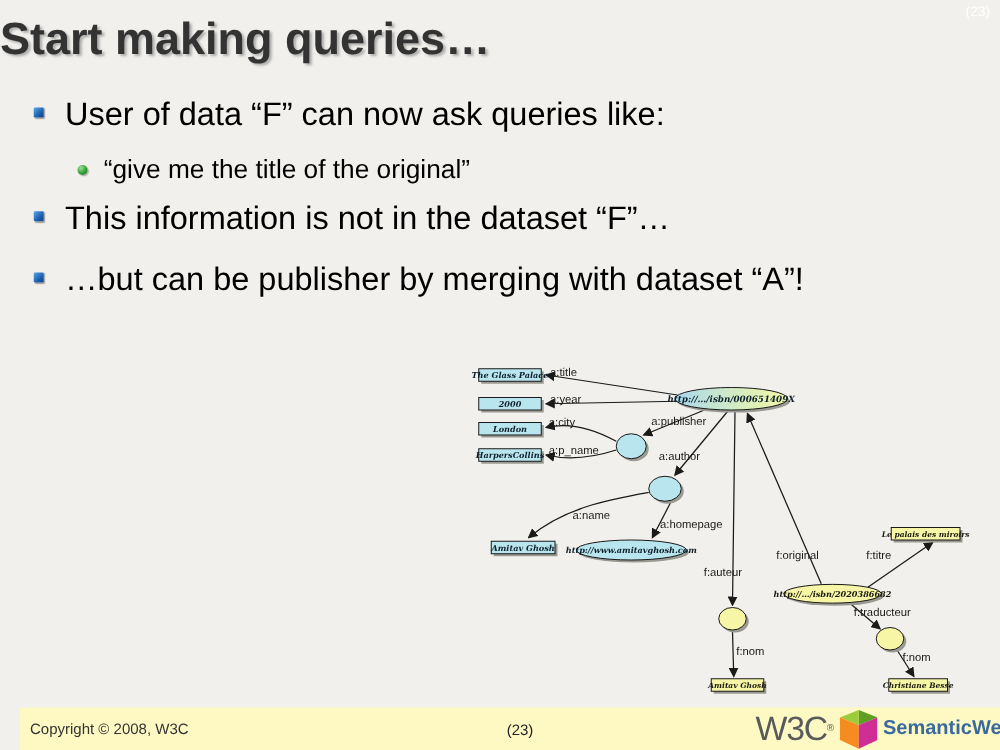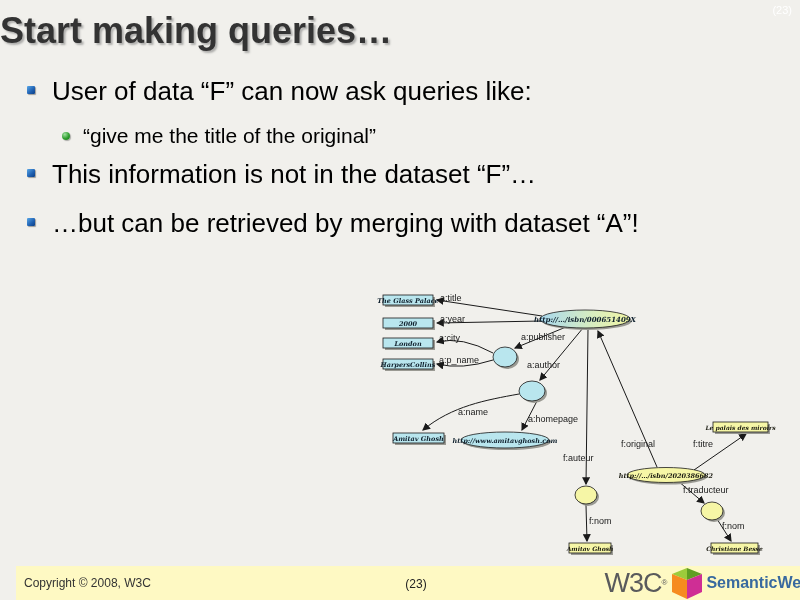--- a/index.html
+++ b/index.html
@@ -83,21 +83,21 @@
   <div class="b-row row2 lvl1">
     <span class="sq-marker"></span>
     <span class="txt">This information is not in the dataset “F”…</span>
   </div>
   <div class="b-row rowsub lvlsub">
     <span class="dot-marker"></span>
     <span class="txt">“give me the title of the original”</span>
   </div>
   <div class="b-row row3 lvl1">
     <span class="sq-marker"></span>
-    <span class="txt">…but can be retrieved by merging with dataset “A”!</span>
+    <span class="txt">…but can be publisher by merging with dataset “A”!</span>
   </div>
 
   <svg class="diagram-svg" width="800" height="600" viewBox="0 0 800 600">
     <defs>
       <marker id="arrow" viewBox="0 0 10 10" refX="8.5" refY="5" markerWidth="8" markerHeight="8" orient="auto">
         <path d="M0,0 L10,5 L0,10 z" fill="#1a1a1a"></path>
       </marker>
       <linearGradient id="gradA" x1="0" y1="0" x2="1" y2="0">
         <stop offset="0" stop-color="#a8d8ee"></stop>
         <stop offset="0.55" stop-color="#d5ecc2"></stop>

